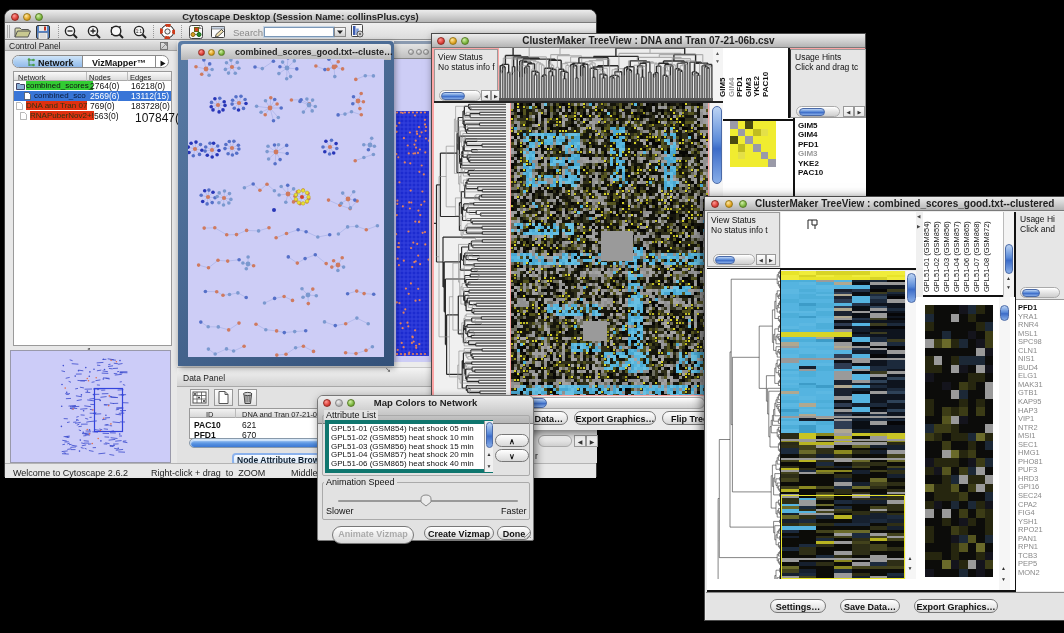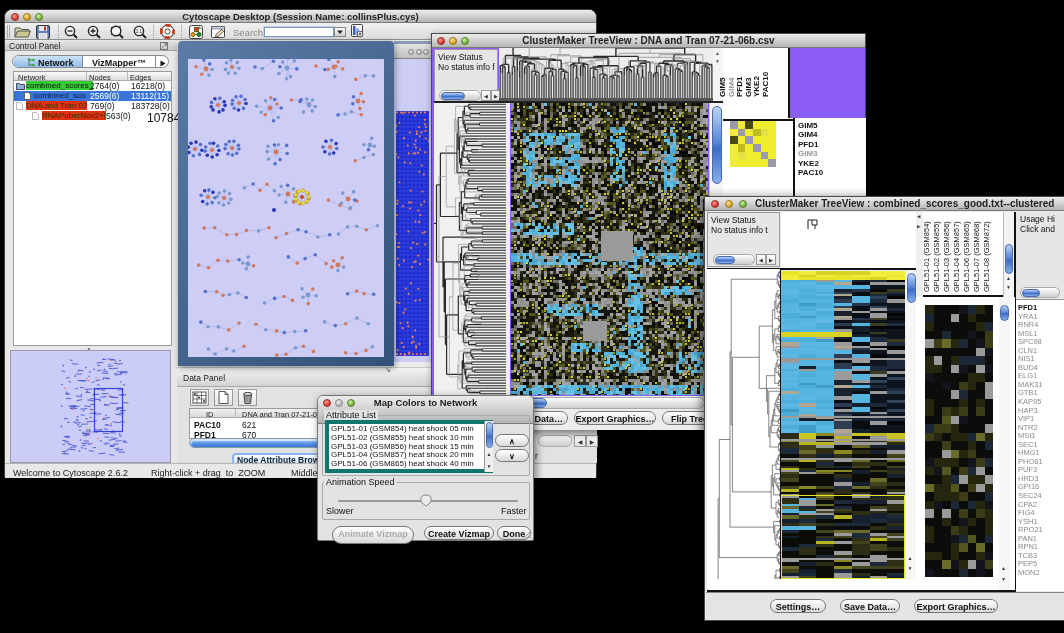--- a/index.html
+++ b/index.html
@@ -156,21 +156,21 @@
       <div class="lbl" style="left:117px;top:0px;font-size:8.5px;color:#fff">13112(15)</div>
     </div>
     <div class="abs" style="left:0;top:29px;width:100%;height:10px">
       <svg class="abs" style="left:2px;top:1px" width="7" height="8" viewBox="0 0 7 8">
           <path d="M0.5 0.5h4l2 2v5h-6z" fill="#fff" stroke="#888" stroke-width="0.6"></path>
         </svg>
       <div class="lbl" style="left:12px;top:0px;font-size:8px;background:#e03010;color:#331">DNA and Tran 07</div>
       <div class="lbl" style="left:76px;top:0px;font-size:8.5px;color:#111">769(0)</div>
       <div class="lbl" style="left:117px;top:0px;font-size:8.5px;color:#111">183728(0)</div>
     </div>
-    <div class="abs" style="left:16px;top:39px;width:100%;height:10px">
+    <div class="abs" style="left:4px;top:39px;width:100%;height:10px">
       <svg class="abs" style="left:2px;top:1px" width="7" height="8" viewBox="0 0 7 8">
           <path d="M0.5 0.5h4l2 2v5h-6z" fill="#fff" stroke="#888" stroke-width="0.6"></path>
         </svg>
       <div class="lbl" style="left:12px;top:0px;font-size:8px;background:#e03010;color:#331">RNAPuberNov2+!</div>
       <div class="lbl" style="left:76px;top:0px;font-size:8.5px;color:#111">563(0)</div>
       <div class="lbl" style="left:117px;top:0px;font-size:12px;color:#111">107847(0)</div>
     </div>
   </div>
   <div class="lbl" style="left:80px;top:336px;font-size:7px;color:#555">↗</div>
 
@@ -419,20 +419,26 @@
         <circle cx="21" cy="243" r="1.1" fill="#e08060"></circle>
         <circle cx="25" cy="1.5" r="1.1" fill="#e08060"></circle>
         <circle cx="25" cy="243" r="1.1" fill="#e08060"></circle>
         <circle cx="29" cy="1.5" r="1.1" fill="#e08060"></circle>
         <circle cx="29" cy="243" r="1.1" fill="#e08060"></circle>
       </svg>
     </div>
 </div>
 
 <div class="abs" style="left:178px;top:41px;width:216px;height:325px;background:linear-gradient(135deg,#5a7ca6,#33517a);border-radius:4px 4px 0 0;box-shadow:1px 2px 6px rgba(0,0,0,.4)">
+  <div class="abs" style="left:3px;top:3px;width:210px;height:16px;background:linear-gradient(#e8e8e8,#b8b8b8);border-radius:3px 3px 0 0">
+    <div class="tl r" style="left:17px;top:4.5px;width:7px;height:7px"></div>
+    <div class="tl y" style="left:27px;top:4.5px;width:7px;height:7px"></div>
+    <div class="tl g" style="left:37px;top:4.5px;width:7px;height:7px"></div>
+    <div class="lbl" style="left:54px;top:3px;font-size:9px;font-weight:bold;color:#222">combined_scores_good.txt--cluste…</div>
+  </div>
   <div class="abs" style="left:10px;top:18px;width:196px;height:298px">
       <svg width="196" height="298" viewBox="0 0 196 298">
         <rect width="196" height="298" fill="#cdcdf6"></rect>
         <path d="M18.0 10.0L24.1 10.5M18.0 10.0L21.1 16.2M18.0 10.0L13.7 15.2M18.0 10.0L8.0 7.8M18.0 10.0L15.9 1.0M18.0 10.0L21.7 4.9M44.0 8.0L50.9 9.3M44.0 8.0L47.3 14.2M44.0 8.0L40.5 14.1M44.0 8.0L37.4 10.4M44.0 8.0L38.5 3.7M44.0 8.0L42.9 1.1M44.0 8.0L49.3 3.4M67.0 8.0L74.3 9.6M74.3 9.6L85.4 2.2M99.0 9.0L108.8 9.9M99.0 9.0L102.6 17.6M99.0 9.0L98.7 19.8M99.0 9.0L90.9 14.6M99.0 9.0L91.9 7.7M99.0 9.0L94.6 3.1M99.0 9.0L100.1 -1.3M99.0 9.0L106.3 1.9M127.9 7.0L136.9 10.6M136.9 10.6L147.8 7.2M146.0 8.0L154.6 9.9M146.0 8.0L146.8 17.6M146.0 8.0L140.1 10.4M146.0 8.0L140.9 0.2M146.0 8.0L150.2 2.7M167.8 20.4L177.3 16.7M177.3 16.7L185.4 16.9M30.0 46.0L37.0 46.4M30.0 46.0L35.0 50.9M30.0 46.0L31.1 52.9M30.0 46.0L25.0 50.9M30.0 46.0L23.2 47.7M30.0 46.0L23.5 43.4M30.0 46.0L26.9 39.7M30.0 46.0L31.8 39.2M30.0 46.0L36.2 42.7M51.0 44.0L58.0 44.5M51.0 44.0L55.5 49.4M51.0 44.0L50.5 51.0M51.0 44.0L46.3 49.2M51.0 44.0L44.1 45.1M51.0 44.0L44.6 41.2M51.0 44.0L48.0 37.7M51.0 44.0L53.0 37.3M51.0 44.0L57.1 40.5M82.0 49.0L93.2 49.0M82.0 49.0L90.3 58.5M82.0 49.0L85.5 61.7M82.0 49.0L77.2 55.8M82.0 49.0L73.1 53.3M82.0 49.0L68.6 47.3M82.0 49.0L77.5 41.8M82.0 49.0L82.8 38.7M82.0 49.0L86.7 40.5M82.0 49.0L89.1 45.0M103.4 41.0L113.1 40.7M113.1 40.7L121.3 44.9M121.0 46.0L127.3 47.5M121.0 46.0L124.2 51.9M121.0 46.0L115.4 53.1M121.0 46.0L112.0 42.4M121.0 46.0L118.9 40.0M121.0 46.0L124.6 41.1M150.1 55.9L157.0 55.1M157.0 55.1L163.5 52.7M163.5 52.7L173.3 55.8M170.0 42.0L175.4 42.7M170.0 42.0L171.9 49.6M170.0 42.0L164.8 44.7M170.0 42.0L165.5 37.7M170.0 42.0L173.2 34.5M7.0 90.0L13.9 91.2M7.0 90.0L11.5 95.4M7.0 90.0L5.3 96.8M7.0 90.0L1.0 93.5M7.0 90.0L0.3 88.1M7.0 90.0L3.1 84.2M7.0 90.0L8.0 83.1M7.0 90.0L12.5 85.6M24.0 91.0L31.0 91.5M24.0 91.0L29.1 95.7M24.0 91.0L24.2 98.0M24.0 91.0L19.3 96.2M24.0 91.0L17.1 92.1M24.0 91.0L17.7 88.0M24.0 91.0L22.0 84.3M24.0 91.0L25.6 84.2M24.0 91.0L29.7 87.0M44.0 89.0L50.9 90.0M44.0 89.0L48.7 94.2M44.0 89.0L44.4 96.0M44.0 89.0L40.1 94.8M44.0 89.0L37.0 89.6M44.0 89.0L37.9 85.5M44.0 89.0L41.3 82.5M44.0 89.0L45.9 82.3M44.0 89.0L50.4 86.2M88.0 93.0L99.2 94.5M88.0 93.0L92.1 100.6M88.0 93.0L87.1 104.7M88.0 93.0L80.6 100.0M88.0 93.0L79.1 92.6M88.0 93.0L80.0 87.2M88.0 93.0L86.5 86.0M88.0 93.0L90.5 85.7M88.0 93.0L98.7 86.4M142.0 88.0L148.8 89.5M142.0 88.0L145.7 94.0M142.0 88.0L141.6 95.0M142.0 88.0L136.8 92.7M142.0 88.0L135.0 88.0M142.0 88.0L137.9 82.3M142.0 88.0L143.5 81.2M142.0 88.0L148.1 84.6M167.2 101.8L175.9 98.5M175.9 98.5L185.4 95.5M182.0 86.0L186.4 87.2M182.0 86.0L180.4 90.8M182.0 86.0L175.8 85.8M182.0 86.0L183.7 79.2M20.0 138.0L27.0 138.8M20.0 138.0L24.2 143.6M20.0 138.0L19.1 144.9M20.0 138.0L14.7 142.5M20.0 138.0L13.2 136.3M20.0 138.0L16.7 131.8M20.0 138.0L20.9 131.1M20.0 138.0L25.0 133.2M36.0 139.0L42.9 140.4M36.0 139.0L40.9 144.0M36.0 139.0L35.5 146.0M36.0 139.0L30.9 143.8M36.0 139.0L29.2 137.5M36.0 139.0L31.2 133.9M36.0 139.0L36.5 132.0M36.0 139.0L41.5 134.6M100.0 135.0L108.5 135.7M100.0 135.0L105.5 142.9M100.0 135.0L97.8 143.2M100.0 135.0L91.1 136.0M100.0 135.0L93.2 127.5M100.0 135.0L99.7 126.2M100.0 135.0L105.6 129.9M114.0 138.0L120.8 139.7M114.0 138.0L118.9 143.0M114.0 138.0L112.0 144.7M114.0 138.0L107.9 141.5M114.0 138.0L107.0 137.2M114.0 138.0L109.4 132.7M114.0 138.0L115.1 131.1M114.0 138.0L120.1 134.6M56.4 128.7L65.2 125.0M65.2 125.0L71.9 131.3M71.9 131.3L79.0 125.2M79.0 125.2L86.4 131.7M140.5 141.1L151.9 146.2M151.9 146.2L162.1 149.6M162.1 149.6L169.1 142.0M160.0 140.0L166.8 141.1M160.0 140.0L162.4 148.9M160.0 140.0L153.3 144.2M160.0 140.0L154.7 134.1M160.0 140.0L165.7 132.8M16.2 169.1L26.8 168.8M26.8 168.8L38.7 175.8M38.7 175.8L48.5 175.6M48.5 175.6L58.6 171.4M58.6 171.4L70.6 171.9M70.6 171.9L81.0 168.7M88.1 178.8L98.5 174.5M98.5 174.5L110.1 170.8M110.1 170.8L118.1 172.7M118.1 172.7L129.8 178.0M129.8 178.0L141.7 175.7M150.4 175.0L159.6 167.9M159.6 167.9L168.8 167.3M168.8 167.3L178.3 170.7M178.3 170.7L189.4 166.7M10.6 206.1L20.5 208.8M20.5 208.8L30.0 201.3M30.0 201.3L39.7 202.1M39.7 202.1L51.1 200.7M60.0 205.0L65.6 206.7M60.0 205.0L58.3 209.8M60.0 205.0L54.9 204.0M60.0 205.0L60.1 198.0M100.3 197.9L109.3 204.1M109.3 204.1L117.1 199.6M117.1 199.6L127.3 195.8M127.3 195.8L138.2 204.6M150.0 206.0L155.6 208.1M150.0 206.0L149.9 211.5M150.0 206.0L143.8 208.1M150.0 206.0L145.6 201.7M150.0 206.0L154.2 198.8M17.4 232.5L28.7 232.7M28.7 232.7L35.0 236.2M35.0 236.2L41.5 235.5M41.5 235.5L49.9 233.9M49.9 233.9L58.2 238.5M76.5 244.0L86.6 239.4M86.6 239.4L96.1 237.5M96.1 237.5L104.5 241.4M120.0 236.0L128.3 236.7M120.0 236.0L120.3 244.6M120.0 236.0L115.0 238.2M120.0 236.0L114.0 229.8M120.0 236.0L124.8 230.1M159.6 234.7L168.7 232.1M168.7 232.1L176.1 234.6M176.1 234.6L185.7 235.3M12.8 263.1L20.2 267.8M20.2 267.8L30.3 267.9M30.3 267.9L40.7 270.9M40.7 270.9L51.0 264.1M68.0 265.2L77.8 270.7M77.8 270.7L88.6 271.9M88.6 271.9L96.3 273.6M96.3 273.6L106.7 272.6M106.7 272.6L117.7 271.8M136.5 262.9L147.3 266.6M147.3 266.6L157.7 264.8M157.7 264.8L168.9 259.1M168.9 259.1L180.2 264.8M20.4 290.1L27.2 295.0M27.2 295.0L38.5 289.9M38.5 289.9L45.6 292.0M45.6 292.0L56.1 287.3M88.8 296.1L98.0 295.2M98.0 295.2L107.6 288.7M107.6 288.7L115.4 287.3M115.4 287.3L125.5 292.4M157.6 293.8L168.0 294.6M168.0 294.6L178.0 291.4M178.0 291.4L184.4 287.8" stroke="#a8b2e6" stroke-width="0.7" fill="none"></path>
         <circle cx="18.0" cy="10.0" r="2.4" fill="#cf7a5f"></circle>
         <circle cx="24.1" cy="10.5" r="1.8" fill="#7b99cf"></circle>
         <circle cx="21.1" cy="16.2" r="1.8" fill="#7b99cf"></circle>
         <circle cx="13.7" cy="15.2" r="1.8" fill="#cf7a5f"></circle>
         <circle cx="8.0" cy="7.8" r="1.8" fill="#cf7a5f"></circle>
         <circle cx="15.9" cy="1.0" r="1.8" fill="#5570c8"></circle>
@@ -723,21 +729,21 @@
         <circle cx="107.9" cy="140.2" r="1.8" fill="#e8e030" stroke="#b8a020" stroke-width="0.5"></circle>
         <circle cx="107.9" cy="135.8" r="1.8" fill="#e8e030" stroke="#b8a020" stroke-width="0.5"></circle>
         <circle cx="110.8" cy="132.4" r="1.8" fill="#e8e030" stroke="#b8a020" stroke-width="0.5"></circle>
         <circle cx="115.1" cy="131.6" r="1.8" fill="#e8e030" stroke="#b8a020" stroke-width="0.5"></circle>
         <circle cx="119.0" cy="133.8" r="1.8" fill="#e8e030" stroke="#b8a020" stroke-width="0.5"></circle>
         <circle cx="114" cy="138" r="1.8" fill="#d04030"></circle>
       </svg>
     </div>
 </div>
 
-<div class="abs" style="left:431px;top:33px;width:435px;height:397px;background:#8b5cf6;border:1px solid #4a4a4a;box-shadow:2px 3px 8px rgba(0,0,0,.5)">
+<div class="abs" style="left:431px;top:33px;width:435px;height:397px;background:#fca5a5;border:1px solid #4a4a4a;box-shadow:2px 3px 8px rgba(0,0,0,.5)">
   <div class="titlebar" style="height:14px;font-size:10px;line-height:14px">ClusterMaker TreeView : DNA and Tran 07-21-06b.csv</div>
   <div class="tl r" style="left:5px;top:3px"></div>
   <div class="tl y" style="left:17px;top:3px"></div>
   <div class="tl g" style="left:29px;top:3px"></div>
 
   <div class="statuspanel" style="left:2px;top:15px;width:64px;height:53px">
     <div class="lbl" style="left:3px;top:2px;font-size:8.5px">View Status</div>
     <div class="lbl" style="left:3px;top:12px;font-size:8.5px">No status info f</div>
     <div class="pill" style="left:4px;top:40px;width:42px;height:11px">
         <div class="pthumb" style="left:1px;top:1px;width:24px;height:8px"></div>
@@ -763,20 +769,29 @@
   <div class="abs" style="left:291px;top:14px;width:66px;height:71px;background:#fff">
     <div class="rot" style="left:4px;bottom:22px;font-size:8px;font-weight:bold;color:#111">GIM5</div>
     <div class="rot" style="left:12.5px;bottom:22px;font-size:8px;font-weight:bold;color:#9a9a9a">GIM4</div>
     <div class="rot" style="left:21px;bottom:22px;font-size:8px;font-weight:bold;color:#111">PFD1</div>
     <div class="rot" style="left:29.5px;bottom:22px;font-size:8px;font-weight:bold;color:#111">GIM3</div>
     <div class="rot" style="left:38px;bottom:22px;font-size:8px;font-weight:bold;color:#111">YKE2</div>
     <div class="rot" style="left:46.5px;bottom:22px;font-size:8px;font-weight:bold;color:#111">PAC10</div>
   </div>
   <div class="abs" style="left:356px;top:14px;width:2px;height:71px;background:#111"></div>
 
+  <div class="statuspanel" style="left:358px;top:15px;width:76px;height:69px;border-left:1px solid #333">
+    <div class="lbl" style="left:4px;top:2px;font-size:8.5px">Usage Hints</div>
+    <div class="lbl" style="left:4px;top:12px;font-size:8.5px">Click and drag tc</div>
+    <div class="pill" style="left:5px;top:56px;width:44px;height:11px">
+        <div class="pthumb" style="left:2px;top:1px;width:26px;height:8px"></div>
+      </div>
+    <div class="sq" style="left:52px;top:56px;width:11px;height:11px;font-size:5px;line-height:11px">◀</div>
+    <div class="sq" style="left:63px;top:56px;width:11px;height:11px;font-size:5px;line-height:11px">▶</div>
+  </div>
 
   <div class="abs" style="left:2px;top:67px;width:289px;height:2px;background:#222"></div>
 
   <div class="abs" style="left:2px;top:69px;width:76px;height:292px">
       <svg width="76" height="292" viewBox="0 0 76 292">
         <rect width="76" height="292" fill="#f0f0f0"></rect>
         <path d="M72.0 4.0L35.8 4.0M72.0 6.6L35.8 6.6M35.8 4.0L35.8 6.6M72.0 1.3L34.6 1.3M35.8 5.3L34.6 5.3M34.6 1.3L34.6 5.3M72.0 9.3L45.6 9.3M72.0 11.9L45.6 11.9M45.6 9.3L45.6 11.9M45.6 10.6L36.1 10.6M72.0 14.6L36.1 14.6M36.1 10.6L36.1 14.6M34.6 3.3L30.4 3.3M36.1 12.6L30.4 12.6M30.4 3.3L30.4 12.6M72.0 19.9L45.5 19.9M72.0 22.6L45.5 22.6M45.5 19.9L45.5 22.6M72.0 25.2L33.8 25.2M72.0 27.9L33.8 27.9M33.8 25.2L33.8 27.9M33.8 26.5L32.6 26.5M72.0 30.5L32.6 30.5M32.6 26.5L32.6 30.5M45.5 21.2L31.4 21.2M32.6 28.5L31.4 28.5M31.4 21.2L31.4 28.5M72.0 17.3L30.2 17.3M31.4 24.9L30.2 24.9M30.2 17.3L30.2 24.9M30.4 8.0L29.0 8.0M30.2 21.1L29.0 21.1M29.0 8.0L29.0 21.1M72.0 41.1L48.0 41.1M72.0 43.8L48.0 43.8M48.0 41.1L48.0 43.8M72.0 38.5L32.6 38.5M48.0 42.5L32.6 42.5M32.6 38.5L32.6 42.5M72.0 35.8L31.4 35.8M32.6 40.5L31.4 40.5M31.4 35.8L31.4 40.5M72.0 46.5L37.6 46.5M72.0 49.1L37.6 49.1M37.6 46.5L37.6 49.1M31.4 38.2L30.2 38.2M37.6 47.8L30.2 47.8M30.2 38.2L30.2 47.8M72.0 57.1L35.7 57.1M72.0 59.7L35.7 59.7M35.7 57.1L35.7 59.7M72.0 54.4L34.5 54.4M35.7 58.4L34.5 58.4M34.5 54.4L34.5 58.4M72.0 51.8L33.3 51.8M34.5 56.4L33.3 56.4M33.3 51.8L33.3 56.4M30.2 43.0L29.0 43.0M33.3 54.1L29.0 54.1M29.0 43.0L29.0 54.1M29.0 48.5L27.8 48.5M72.0 62.4L27.8 62.4M27.8 48.5L27.8 62.4M27.8 55.5L26.6 55.5M72.0 65.0L26.6 65.0M26.6 55.5L26.6 65.0M72.0 33.2L25.4 33.2M26.6 60.2L25.4 60.2M25.4 33.2L25.4 60.2M29.0 14.5L24.2 14.5M25.4 46.7L24.2 46.7M24.2 14.5L24.2 46.7M72.0 70.3L35.3 70.3M72.0 73.0L35.3 73.0M35.3 70.3L35.3 73.0M72.0 67.7L34.1 67.7M35.3 71.7L34.1 71.7M34.1 67.7L34.1 71.7M24.2 30.6L23.0 30.6M34.1 69.7L23.0 69.7M23.0 30.6L23.0 69.7M72.0 75.7L34.3 75.7M72.0 78.3L34.3 78.3M34.3 75.7L34.3 78.3M34.3 77.0L33.1 77.0M72.0 81.0L33.1 81.0M33.1 77.0L33.1 81.0M72.0 86.3L48.3 86.3M72.0 88.9L48.3 88.9M48.3 86.3L48.3 88.9M72.0 83.6L43.7 83.6M48.3 87.6L43.7 87.6M43.7 83.6L43.7 87.6M33.1 79.0L31.9 79.0M43.7 85.6L31.9 85.6M31.9 79.0L31.9 85.6M72.0 91.6L47.6 91.6M72.0 94.2L47.6 94.2M47.6 91.6L47.6 94.2M47.6 92.9L45.2 92.9M72.0 96.9L45.2 96.9M45.2 92.9L45.2 96.9M31.9 82.3L30.7 82.3M45.2 94.9L30.7 94.9M30.7 82.3L30.7 94.9M72.0 99.5L39.7 99.5M72.0 102.2L39.7 102.2M39.7 99.5L39.7 102.2M72.0 110.2L46.5 110.2M72.0 112.8L46.5 112.8M46.5 110.2L46.5 112.8M72.0 107.5L42.2 107.5M46.5 111.5L42.2 111.5M42.2 107.5L42.2 111.5M72.0 104.9L32.8 104.9M42.2 109.5L32.8 109.5M32.8 104.9L32.8 109.5M39.7 100.9L29.7 100.9M32.8 107.2L29.7 107.2M29.7 100.9L29.7 107.2M72.0 118.1L38.3 118.1M72.0 120.8L38.3 120.8M38.3 118.1L38.3 120.8M72.0 115.5L36.9 115.5M38.3 119.5L36.9 119.5M36.9 115.5L36.9 119.5M29.7 104.0L28.5 104.0M36.9 117.5L28.5 117.5M28.5 104.0L28.5 117.5M30.7 88.6L27.3 88.6M28.5 110.7L27.3 110.7M27.3 88.6L27.3 110.7M72.0 123.4L48.0 123.4M72.0 126.1L48.0 126.1M48.0 123.4L48.0 126.1M72.0 128.7L48.3 128.7M72.0 131.4L48.3 131.4M48.3 128.7L48.3 131.4M48.0 124.8L32.5 124.8M48.3 130.1L32.5 130.1M32.5 124.8L32.5 130.1M27.3 99.7L25.4 99.7M32.5 127.4L25.4 127.4M25.4 99.7L25.4 127.4M23.0 50.1L6.4 50.1M25.4 113.5L6.4 113.5M6.4 50.1L6.4 113.5M72.0 136.7L48.3 136.7M72.0 139.4L48.3 139.4M48.3 136.7L48.3 139.4M72.0 142.0L38.7 142.0M72.0 144.7L38.7 144.7M38.7 142.0L38.7 144.7M48.3 138.0L37.5 138.0M38.7 143.3L37.5 143.3M37.5 138.0L37.5 143.3M37.5 140.7L34.7 140.7M72.0 147.3L34.7 147.3M34.7 140.7L34.7 147.3M72.0 155.3L43.6 155.3M72.0 157.9L43.6 157.9M43.6 155.3L43.6 157.9M72.0 152.6L32.0 152.6M43.6 156.6L32.0 156.6M32.0 152.6L32.0 156.6M72.0 150.0L30.8 150.0M32.0 154.6L30.8 154.6M30.8 150.0L30.8 154.6M72.0 160.6L40.1 160.6M72.0 163.3L40.1 163.3M40.1 160.6L40.1 163.3M30.8 152.3L29.6 152.3M40.1 161.9L29.6 161.9M29.6 152.3L29.6 161.9M34.7 144.0L27.6 144.0M29.6 157.1L27.6 157.1M27.6 144.0L27.6 157.1M72.0 165.9L37.1 165.9M72.0 168.6L37.1 168.6M37.1 165.9L37.1 168.6M27.6 150.6L26.4 150.6M37.1 167.2L26.4 167.2M26.4 150.6L26.4 167.2M72.0 171.2L36.2 171.2M72.0 173.9L36.2 173.9M36.2 171.2L36.2 173.9M72.0 179.2L34.3 179.2M72.0 181.8L34.3 181.8M34.3 179.2L34.3 181.8M34.3 180.5L33.1 180.5M72.0 184.5L33.1 184.5M33.1 180.5L33.1 184.5M72.0 176.5L31.9 176.5M33.1 182.5L31.9 182.5M31.9 176.5L31.9 182.5M36.2 172.5L30.7 172.5M31.9 179.5L30.7 179.5M30.7 172.5L30.7 179.5M72.0 187.1L35.0 187.1M72.0 189.8L35.0 189.8M35.0 187.1L35.0 189.8M72.0 200.4L42.1 200.4M72.0 203.1L42.1 203.1M42.1 200.4L42.1 203.1M72.0 197.8L35.3 197.8M42.1 201.7L35.3 201.7M35.3 197.8L35.3 201.7M72.0 195.1L33.3 195.1M35.3 199.8L33.3 199.8M33.3 195.1L33.3 199.8M72.0 208.4L39.7 208.4M72.0 211.0L39.7 211.0M39.7 208.4L39.7 211.0M72.0 205.7L38.0 205.7M39.7 209.7L38.0 209.7M38.0 205.7L38.0 209.7M33.3 197.4L32.1 197.4M38.0 207.7L32.1 207.7M32.1 197.4L32.1 207.7M72.0 192.5L30.9 192.5M32.1 202.6L30.9 202.6M30.9 192.5L30.9 202.6M35.0 188.5L29.7 188.5M30.9 197.5L29.7 197.5M29.7 188.5L29.7 197.5M72.0 213.7L47.3 213.7M72.0 216.3L47.3 216.3M47.3 213.7L47.3 216.3M47.3 215.0L37.7 215.0M72.0 219.0L37.7 219.0M37.7 215.0L37.7 219.0M72.0 221.7L33.1 221.7M72.0 224.3L33.1 224.3M33.1 221.7L33.1 224.3M72.0 227.0L34.9 227.0M72.0 229.6L34.9 229.6M34.9 227.0L34.9 229.6M72.0 232.3L37.2 232.3M72.0 234.9L37.2 234.9M37.2 232.3L37.2 234.9M34.9 228.3L33.7 228.3M37.2 233.6L33.7 233.6M33.7 228.3L33.7 233.6M33.1 223.0L31.9 223.0M33.7 230.9L31.9 230.9M31.9 223.0L31.9 230.9M37.7 217.0L30.7 217.0M31.9 227.0L30.7 227.0M30.7 217.0L30.7 227.0M72.0 240.2L41.7 240.2M72.0 242.9L41.7 242.9M41.7 240.2L41.7 242.9M72.0 237.6L34.6 237.6M41.7 241.6L34.6 241.6M34.6 237.6L34.6 241.6M30.7 222.0L29.5 222.0M34.6 239.6L29.5 239.6M29.5 222.0L29.5 239.6M29.7 193.0L24.3 193.0M29.5 230.8L24.3 230.8M24.3 193.0L24.3 230.8M72.0 245.5L48.1 245.5M72.0 248.2L48.1 248.2M48.1 245.5L48.1 248.2M72.0 253.5L39.2 253.5M72.0 256.2L39.2 256.2M39.2 253.5L39.2 256.2M72.0 250.9L38.0 250.9M39.2 254.8L38.0 254.8M38.0 250.9L38.0 254.8M48.1 246.9L36.8 246.9M38.0 252.8L36.8 252.8M36.8 246.9L36.8 252.8M72.0 258.8L37.7 258.8M72.0 261.5L37.7 261.5M37.7 258.8L37.7 261.5M72.0 266.8L40.8 266.8M72.0 269.4L40.8 269.4M40.8 266.8L40.8 269.4M72.0 264.1L38.1 264.1M40.8 268.1L38.1 268.1M38.1 264.1L38.1 268.1M72.0 272.1L34.2 272.1M72.0 274.7L34.2 274.7M34.2 272.1L34.2 274.7M72.0 277.4L44.6 277.4M72.0 280.1L44.6 280.1M44.6 277.4L44.6 280.1M34.2 273.4L33.0 273.4M44.6 278.7L33.0 278.7M33.0 273.4L33.0 278.7M38.1 266.1L31.8 266.1M33.0 276.1L31.8 276.1M31.8 266.1L31.8 276.1M37.7 260.1L30.6 260.1M31.8 271.1L30.6 271.1M30.6 260.1L30.6 271.1M36.8 249.9L29.4 249.9M30.6 265.6L29.4 265.6M29.4 249.9L29.4 265.6M72.0 288.0L45.9 288.0M72.0 290.7L45.9 290.7M45.9 288.0L45.9 290.7M72.0 285.4L33.5 285.4M45.9 289.3L33.5 289.3M33.5 285.4L33.5 289.3M72.0 282.7L32.3 282.7M33.5 287.4L32.3 287.4M32.3 282.7L32.3 287.4M29.4 257.7L28.2 257.7M32.3 285.0L28.2 285.0M28.2 257.7L28.2 285.0M24.3 211.9L12.6 211.9M28.2 271.4L12.6 271.4M12.6 211.9L12.6 271.4M30.7 176.0L11.4 176.0M12.6 241.6L11.4 241.6M11.4 176.0L11.4 241.6M26.4 158.9L10.2 158.9M11.4 208.8L10.2 208.8M10.2 158.9L10.2 208.8M72.0 134.1L9.0 134.1M10.2 183.9L9.0 183.9M9.0 134.1L9.0 183.9M6.4 81.8L2.5 81.8M9.0 159.0L2.5 159.0M2.5 81.8L2.5 159.0M2.5 120.4L0.0 120.4" stroke="#2a2a2a" stroke-width="1.2" fill="none"></path>
         <path d="M72.0 4.0L37.4 4.0M72.0 6.6L37.4 6.6M37.4 4.0L37.4 6.6M72.0 1.3L36.2 1.3M37.4 5.3L36.2 5.3M36.2 1.3L36.2 5.3M72.0 9.3L32.2 9.3M72.0 11.9L32.2 11.9M32.2 9.3L32.2 11.9M32.2 10.6L31.0 10.6M72.0 14.6L31.0 14.6M31.0 10.6L31.0 14.6M31.0 12.6L29.8 12.6M72.0 17.3L29.8 17.3M29.8 12.6L29.8 17.3M29.8 14.9L28.6 14.9M72.0 19.9L28.6 19.9M28.6 14.9L28.6 19.9M72.0 22.6L33.4 22.6M72.0 25.2L33.4 25.2M33.4 22.6L33.4 25.2M72.0 35.8L43.0 35.8M72.0 38.5L43.0 38.5M43.0 35.8L43.0 38.5M72.0 33.2L31.2 33.2M43.0 37.2L31.2 37.2M31.2 33.2L31.2 37.2M31.2 35.2L30.0 35.2M72.0 41.1L30.0 41.1M30.0 35.2L30.0 41.1M72.0 30.5L28.8 30.5M30.0 38.2L28.8 38.2M28.8 30.5L28.8 38.2M28.8 34.3L27.6 34.3M72.0 43.8L27.6 43.8M27.6 34.3L27.6 43.8M72.0 27.9L26.4 27.9M27.6 39.1L26.4 39.1M26.4 27.9L26.4 39.1M33.4 23.9L25.2 23.9M26.4 33.5L25.2 33.5M25.2 23.9L25.2 33.5M72.0 46.5L43.4 46.5M72.0 49.1L43.4 49.1M43.4 46.5L43.4 49.1M72.0 51.8L36.4 51.8M72.0 54.4L36.4 54.4M36.4 51.8L36.4 54.4M36.4 53.1L35.2 53.1M72.0 57.1L35.2 57.1M35.2 53.1L35.2 57.1M43.4 47.8L34.0 47.8M35.2 55.1L34.0 55.1M34.0 47.8L34.0 55.1M25.2 28.7L24.0 28.7M34.0 51.4L24.0 51.4M24.0 28.7L24.0 51.4M28.6 17.4L22.8 17.4M24.0 40.1L22.8 40.1M22.8 17.4L22.8 40.1M36.2 3.3L21.6 3.3M22.8 28.7L21.6 28.7M21.6 3.3L21.6 28.7M72.0 65.0L40.5 65.0M72.0 67.7L40.5 67.7M40.5 65.0L40.5 67.7M40.5 66.4L30.6 66.4M72.0 70.3L30.6 70.3M30.6 66.4L30.6 70.3M30.6 68.4L29.4 68.4M72.0 73.0L29.4 73.0M29.4 68.4L29.4 73.0M72.0 62.4L28.2 62.4M29.4 70.7L28.2 70.7M28.2 62.4L28.2 70.7M72.0 75.7L32.6 75.7M72.0 78.3L32.6 78.3M32.6 75.7L32.6 78.3M72.0 83.6L31.9 83.6M72.0 86.3L31.9 86.3M31.9 83.6L31.9 86.3M72.0 81.0L30.7 81.0M31.9 84.9L30.7 84.9M30.7 81.0L30.7 84.9M32.6 77.0L29.5 77.0M30.7 83.0L29.5 83.0M29.5 77.0L29.5 83.0M28.2 66.5L27.0 66.5M29.5 80.0L27.0 80.0M27.0 66.5L27.0 80.0M27.0 73.2L25.8 73.2M72.0 88.9L25.8 88.9M25.8 73.2L25.8 88.9M72.0 59.7L24.6 59.7M25.8 81.1L24.6 81.1M24.6 59.7L24.6 81.1M21.6 16.0L20.4 16.0M24.6 70.4L20.4 70.4M20.4 16.0L20.4 70.4M72.0 91.6L41.9 91.6M72.0 94.2L41.9 94.2M41.9 91.6L41.9 94.2M41.9 92.9L40.7 92.9M72.0 96.9L40.7 96.9M40.7 92.9L40.7 96.9M72.0 99.5L35.6 99.5M72.0 102.2L35.6 102.2M35.6 99.5L35.6 102.2M35.6 100.9L34.4 100.9M72.0 104.9L34.4 104.9M34.4 100.9L34.4 104.9M72.0 110.2L47.3 110.2M72.0 112.8L47.3 112.8M47.3 110.2L47.3 112.8M72.0 107.5L35.1 107.5M47.3 111.5L35.1 111.5M35.1 107.5L35.1 111.5M72.0 115.5L32.9 115.5M72.0 118.1L32.9 118.1M32.9 115.5L32.9 118.1M35.1 109.5L31.7 109.5M32.9 116.8L31.7 116.8M31.7 109.5L31.7 116.8M72.0 120.8L33.0 120.8M72.0 123.4L33.0 123.4M33.0 120.8L33.0 123.4M33.0 122.1L31.8 122.1M72.0 126.1L31.8 126.1M31.8 122.1L31.8 126.1M31.8 124.1L30.6 124.1M72.0 128.7L30.6 128.7M30.6 124.1L30.6 128.7M30.6 126.4L29.4 126.4M72.0 131.4L29.4 131.4M29.4 126.4L29.4 131.4M72.0 134.1L41.4 134.1M72.0 136.7L41.4 136.7M41.4 134.1L41.4 136.7M29.4 128.9L28.2 128.9M41.4 135.4L28.2 135.4M28.2 128.9L28.2 135.4M31.7 113.2L27.0 113.2M28.2 132.1L27.0 132.1M27.0 113.2L27.0 132.1M34.4 102.9L25.8 102.9M27.0 122.6L25.8 122.6M25.8 102.9L25.8 122.6M40.7 94.9L21.4 94.9M25.8 112.8L21.4 112.8M21.4 94.9L21.4 112.8M20.4 43.2L12.2 43.2M21.4 103.8L12.2 103.8M12.2 43.2L12.2 103.8M72.0 142.0L38.8 142.0M72.0 144.7L38.8 144.7M38.8 142.0L38.8 144.7M72.0 139.4L36.6 139.4M38.8 143.3L36.6 143.3M36.6 139.4L36.6 143.3M72.0 152.6L45.5 152.6M72.0 155.3L45.5 155.3M45.5 152.6L45.5 155.3M72.0 150.0L38.1 150.0M45.5 154.0L38.1 154.0M38.1 150.0L38.1 154.0M38.1 152.0L34.5 152.0M72.0 157.9L34.5 157.9M34.5 152.0L34.5 157.9M72.0 147.3L33.3 147.3M34.5 155.0L33.3 155.0M33.3 147.3L33.3 155.0M72.0 165.9L43.6 165.9M72.0 168.6L43.6 168.6M43.6 165.9L43.6 168.6M72.0 163.3L40.2 163.3M43.6 167.2L40.2 167.2M40.2 163.3L40.2 167.2M72.0 160.6L39.0 160.6M40.2 165.2L39.0 165.2M39.0 160.6L39.0 165.2M33.3 151.1L31.4 151.1M39.0 162.9L31.4 162.9M31.4 151.1L31.4 162.9M72.0 171.2L45.3 171.2M72.0 173.9L45.3 173.9M45.3 171.2L45.3 173.9M45.3 172.5L44.1 172.5M72.0 176.5L44.1 176.5M44.1 172.5L44.1 176.5M31.4 157.0L30.2 157.0M44.1 174.5L30.2 174.5M30.2 157.0L30.2 174.5M72.0 179.2L36.2 179.2M72.0 181.8L36.2 181.8M36.2 179.2L36.2 181.8M72.0 192.5L35.2 192.5M72.0 195.1L35.2 195.1M35.2 192.5L35.2 195.1M72.0 189.8L34.0 189.8M35.2 193.8L34.0 193.8M34.0 189.8L34.0 193.8M72.0 187.1L30.5 187.1M34.0 191.8L30.5 191.8M30.5 187.1L30.5 191.8M72.0 184.5L29.3 184.5M30.5 189.5L29.3 189.5M29.3 184.5L29.3 189.5M36.2 180.5L28.1 180.5M29.3 187.0L28.1 187.0M28.1 180.5L28.1 187.0M72.0 200.4L39.6 200.4M72.0 203.1L39.6 203.1M39.6 200.4L39.6 203.1M72.0 205.7L40.3 205.7M72.0 208.4L40.3 208.4M40.3 205.7L40.3 208.4M39.6 201.7L38.4 201.7M40.3 207.1L38.4 207.1M38.4 201.7L38.4 207.1M72.0 197.8L34.3 197.8M38.4 204.4L34.3 204.4M34.3 197.8L34.3 204.4M28.1 183.7L26.9 183.7M34.3 201.1L26.9 201.1M26.9 183.7L26.9 201.1M30.2 165.8L25.7 165.8M26.9 192.4L25.7 192.4M25.7 165.8L25.7 192.4M36.6 141.4L24.5 141.4M25.7 179.1L24.5 179.1M24.5 141.4L24.5 179.1M72.0 211.0L32.2 211.0M72.0 213.7L32.2 213.7M32.2 211.0L32.2 213.7M72.0 219.0L47.4 219.0M72.0 221.7L47.4 221.7M47.4 219.0L47.4 221.7M72.0 216.3L41.0 216.3M47.4 220.3L41.0 220.3M41.0 216.3L41.0 220.3M32.2 212.4L31.0 212.4M41.0 218.3L31.0 218.3M31.0 212.4L31.0 218.3M31.0 215.4L29.8 215.4M72.0 224.3L29.8 224.3M29.8 215.4L29.8 224.3M72.0 229.6L40.5 229.6M72.0 232.3L40.5 232.3M40.5 229.6L40.5 232.3M72.0 227.0L39.3 227.0M40.5 230.9L39.3 230.9M39.3 227.0L39.3 230.9M72.0 237.6L32.6 237.6M72.0 240.2L32.6 240.2M32.6 237.6L32.6 240.2M72.0 234.9L31.4 234.9M32.6 238.9L31.4 238.9M31.4 234.9L31.4 238.9M31.4 236.9L30.2 236.9M72.0 242.9L30.2 242.9M30.2 236.9L30.2 242.9M39.3 229.0L29.0 229.0M30.2 239.9L29.0 239.9M29.0 229.0L29.0 239.9M29.8 219.8L27.8 219.8M29.0 234.4L27.8 234.4M27.8 219.8L27.8 234.4M24.5 160.2L18.9 160.2M27.8 227.1L18.9 227.1M18.9 160.2L18.9 227.1M72.0 253.5L33.8 253.5M72.0 256.2L33.8 256.2M33.8 253.5L33.8 256.2M72.0 250.9L32.6 250.9M33.8 254.8L32.6 254.8M32.6 250.9L32.6 254.8M72.0 248.2L31.4 248.2M32.6 252.8L31.4 252.8M31.4 248.2L31.4 252.8M72.0 245.5L30.2 245.5M31.4 250.5L30.2 250.5M30.2 245.5L30.2 250.5M72.0 264.1L34.0 264.1M72.0 266.8L34.0 266.8M34.0 264.1L34.0 266.8M72.0 261.5L32.8 261.5M34.0 265.5L32.8 265.5M32.8 261.5L32.8 265.5M72.0 258.8L31.6 258.8M32.8 263.5L31.6 263.5M31.6 258.8L31.6 263.5M72.0 269.4L35.2 269.4M72.0 272.1L35.2 272.1M35.2 269.4L35.2 272.1M35.2 270.8L34.0 270.8M72.0 274.7L34.0 274.7M34.0 270.8L34.0 274.7M31.6 261.1L30.4 261.1M34.0 272.8L30.4 272.8M30.4 261.1L30.4 272.8M30.4 266.9L29.2 266.9M72.0 277.4L29.2 277.4M29.2 266.9L29.2 277.4M29.2 272.2L26.1 272.2M72.0 280.1L26.1 280.1M26.1 272.2L26.1 280.1M30.2 248.0L24.9 248.0M26.1 276.1L24.9 276.1M24.9 248.0L24.9 276.1M72.0 285.4L36.5 285.4M72.0 288.0L36.5 288.0M36.5 285.4L36.5 288.0M36.5 286.7L35.3 286.7M72.0 290.7L35.3 290.7M35.3 286.7L35.3 290.7M72.0 282.7L34.0 282.7M35.3 288.7L34.0 288.7M34.0 282.7L34.0 288.7M24.9 262.1L23.7 262.1M34.0 285.7L23.7 285.7M23.7 262.1L23.7 285.7M18.9 193.7L15.4 193.7M23.7 273.9L15.4 273.9M15.4 193.7L15.4 273.9M12.2 73.5L5.0 73.5M15.4 233.8L5.0 233.8M5.0 73.5L5.0 233.8M5.0 153.7L2.0 153.7" stroke="#8a8a8a" stroke-width="1" fill="none" opacity="0.6"></path>
       </svg>
     </div>

